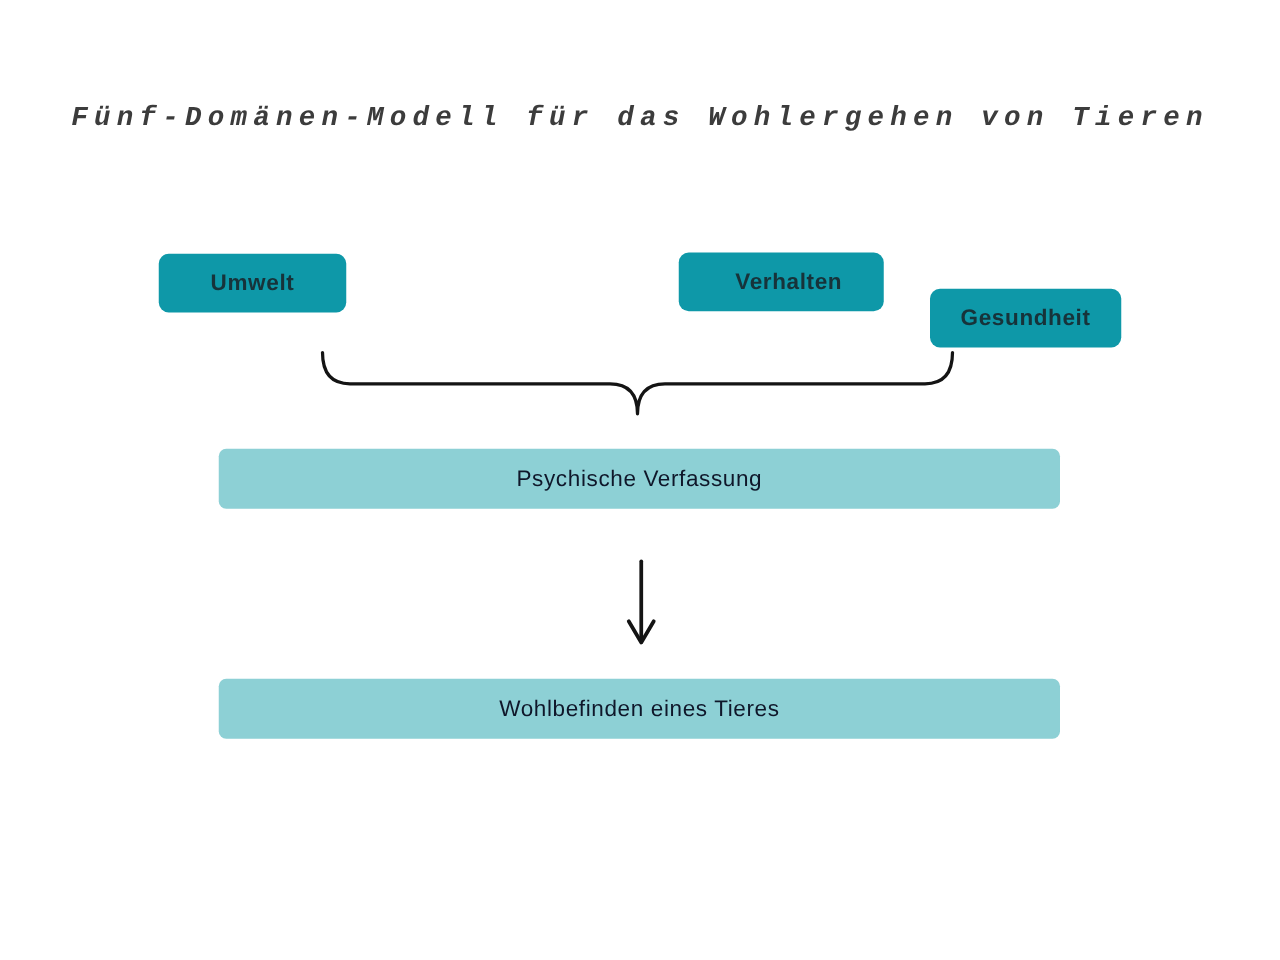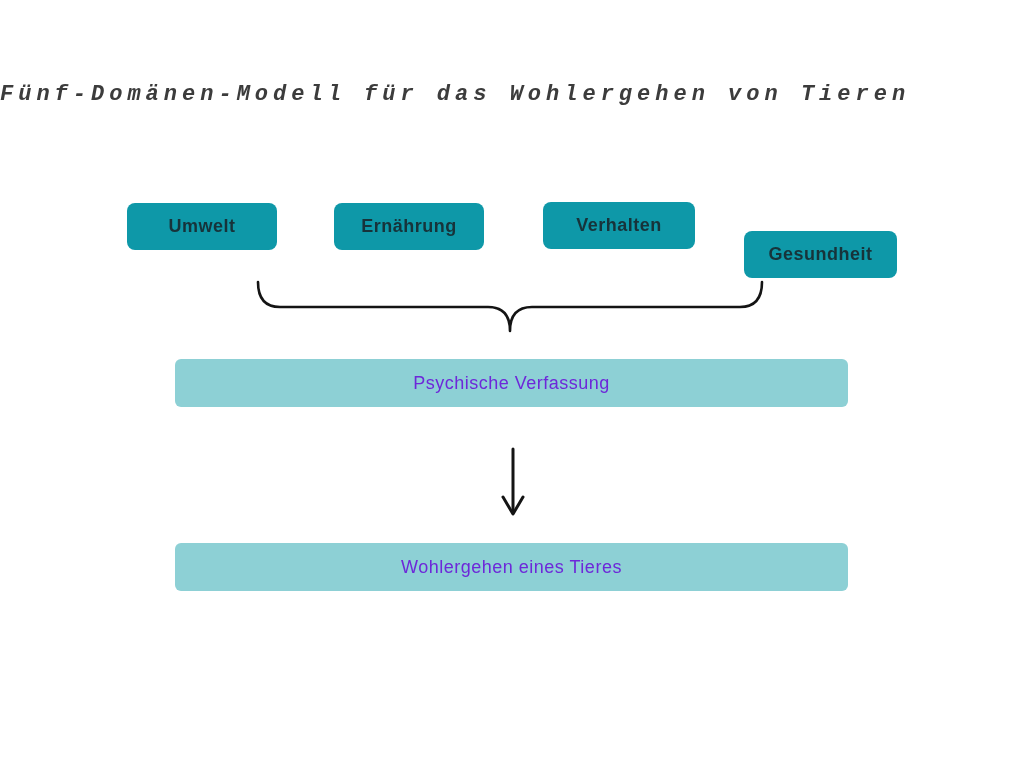--- a/index.html
+++ b/index.html
@@ -8,21 +8,21 @@
     width: 1024px;
     height: 768px;
     background: #ffffff;
     overflow: hidden;
     font-family: "Liberation Sans", sans-serif;
   }
   .title {
     position: absolute;
     top: 82px;
     left: 0;
-    width: 900px;
+    width: 1024px;
     text-align: center;
     font-family: "Liberation Mono", "DejaVu Sans Mono", monospace;
     font-style: italic;
     font-weight: 600;
     font-size: 22px;
     letter-spacing: 5px;
     color: #3c3c3c;
     white-space: nowrap;
   }
   .domain-box {
@@ -33,34 +33,34 @@
     display: flex;
     align-items: center;
     justify-content: center;
     color: #17333a;
     font-size: 18px;
     font-weight: 700;
     letter-spacing: 0.5px;
   }
   .box-umwelt     { left: 127px; top: 203px; width: 150px; }
   .box-ernaehrung { left: 334px; top: 203px; width: 150px; }
-  .box-verhalten  { left: 543px; top: 202px; width: 152px; }
+  .box-verhalten  { left: 543px; top: 202px; width: 152px; padding-left: 12px; }
   .box-gesundheit { left: 744px; top: 203px; width: 153px; margin-top: 28px; }
 
   .wide-box {
     position: absolute;
     left: 175px;
     width: 673px;
     height: 48px;
     background: #8dd0d5;
     border-radius: 6px;
     display: flex;
     align-items: center;
     justify-content: center;
-    color: #6d28d9;
+    color: #0f172a;
     font-size: 18px;
     font-weight: 500;
     letter-spacing: 0.5px;
   }
   .box-psychische   { top: 359px; }
   .box-wohlbefinden { top: 543px; }
 
   .brace-svg {
     position: absolute;
     left: 254px;
@@ -80,23 +80,20 @@
 <body>
 
 <div class="canvas">
 
   <div class="title">Fünf-Domänen-Modell für das Wohlergehen von Tieren</div>
 
   <div class="domain-box box-umwelt">
     <span>Umwelt</span>
   </div>
 
-  <div class="domain-box box-ernaehrung">
-    <span>Ernährung</span>
-  </div>
 
   <div class="domain-box box-verhalten">
     <span>Verhalten</span>
   </div>
 
   <div class="domain-box box-gesundheit">
     <span>Gesundheit</span>
   </div>
 
   <svg class="brace-svg" viewBox="0 0 512 56" fill="none" stroke="#141414" stroke-width="2.6" stroke-linecap="round" stroke-linejoin="round">
@@ -112,16 +109,16 @@
   <div class="wide-box box-psychische">
     <span>Psychische Verfassung</span>
   </div>
 
   <svg class="arrow-svg" viewBox="0 0 32 72" fill="none" stroke="#141414" stroke-width="3" stroke-linecap="round" stroke-linejoin="round">
     <path d="M 16,2 L 16,64"></path>
     <path d="M 6,50 L 16,67 L 26,50"></path>
   </svg>
 
   <div class="wide-box box-wohlbefinden">
-    <span>Wohlergehen eines Tieres</span>
+    <span>Wohlbefinden eines Tieres</span>
   </div>
 
 </div>
 
 </body></html>

